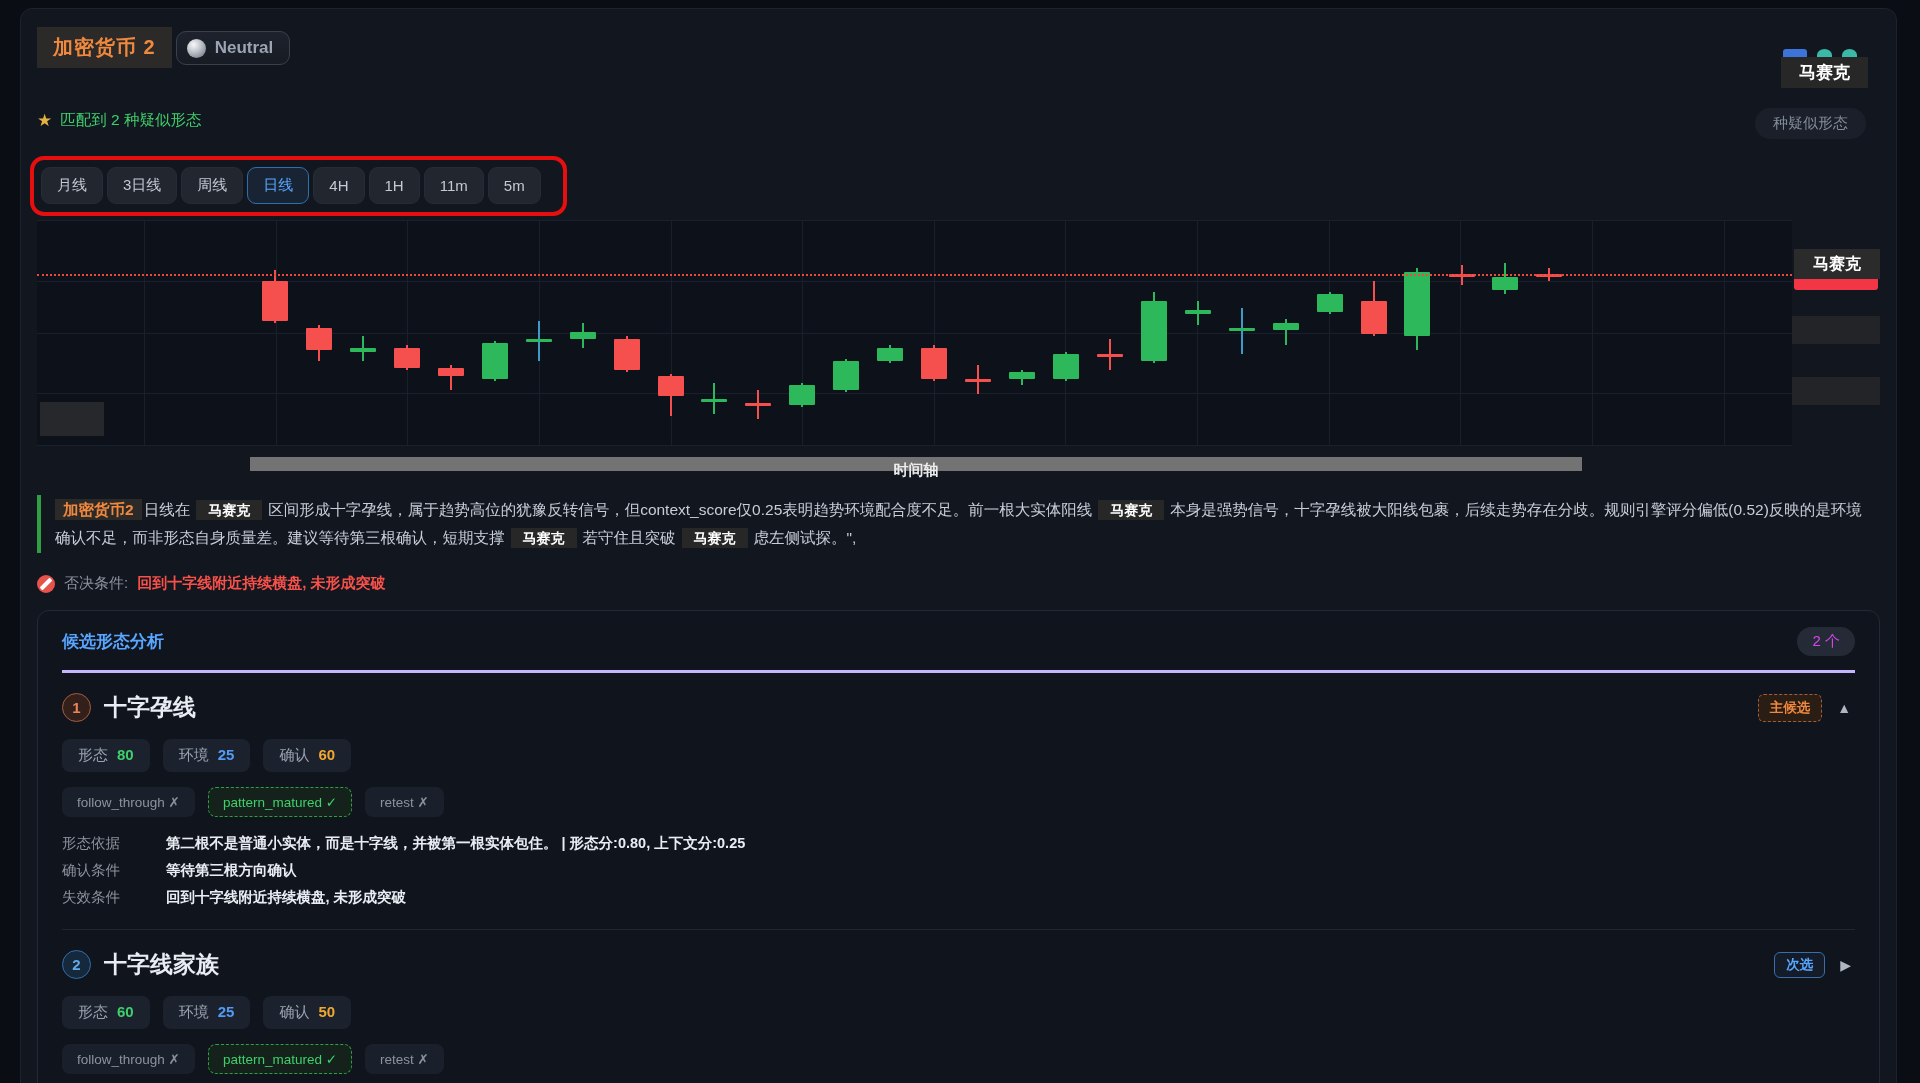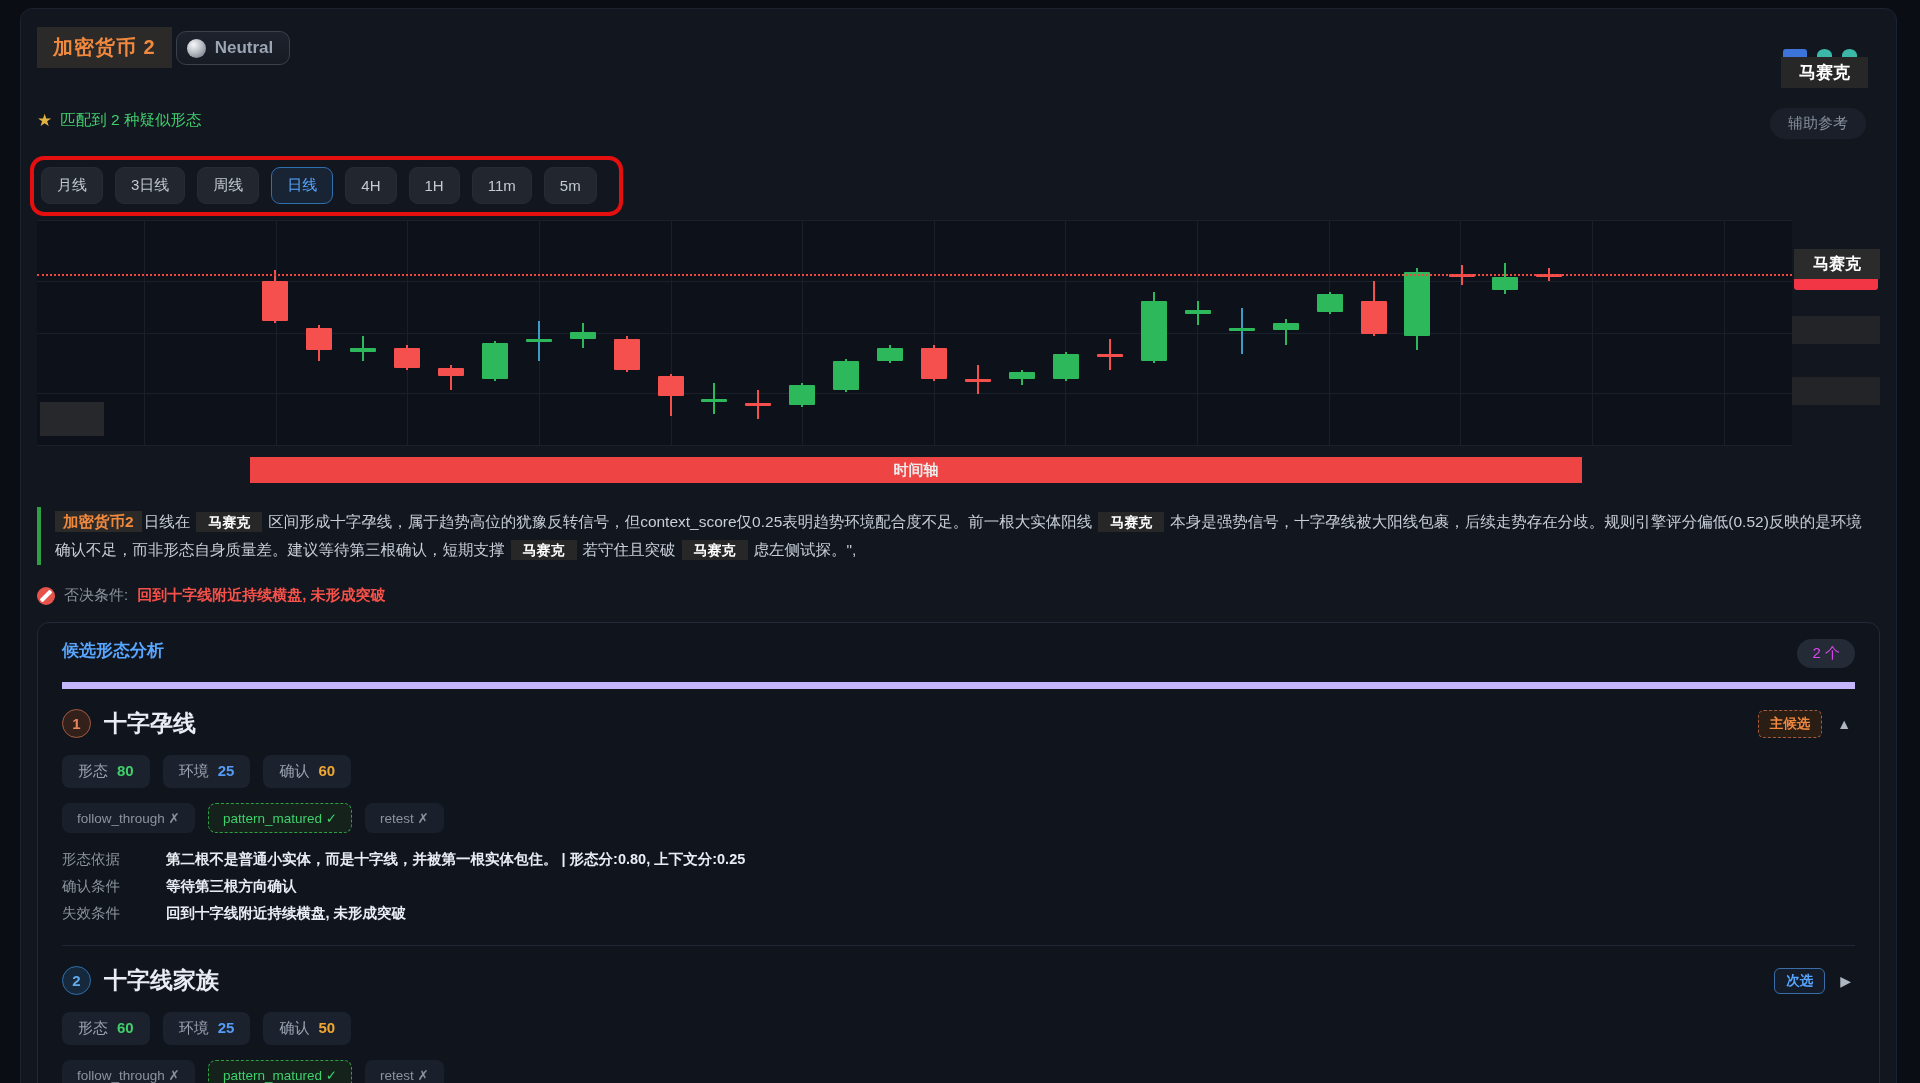--- a/index.html
+++ b/index.html
@@ -45,21 +45,21 @@
   .aux-pill {
     background:#1a1f29; color:#848d9b; font-size:15px; border-radius:15px;
     padding:6px 18px; margin-right:14px; margin-top:6px;
   }
   
   .tf-wrap { position:relative; margin-top:28px; width:fit-content; padding:0 4px; }
   .red-annotation {
     position:absolute; left:-7px; top:-11px; right:-22px; bottom:-12px;
     border:4px solid #e60f0f; border-radius:14px; pointer-events:none; z-index:3;
   }
-  .tf-btns { display:flex; gap:12px; }
+  .tf-btns { display:flex; gap:4px; }
   .tf-btn {
     background:#21262f; color:#c3cad4; border:1px solid #262c37; border-radius:9px;
     font-size:15px; padding:8px 15px; font-family:inherit; cursor:pointer; min-width:50px;
   }
   .tf-btn.active { background:#182434; color:#58a6ff; border:1px solid #2f6fad; }
   
   .chart-row { display:flex; margin-top:16px; height:226px; }
   .plot { flex:1; position:relative; background:#0d1119; border-top:1px solid #1a202c; border-bottom:1px solid #1a202c; overflow:hidden; }
   .vgrid { position:absolute; top:0; bottom:0; width:1px; background:#1a202b; }
   .hgrid { position:absolute; left:0; right:0; height:1px; background:#1a202b; }
@@ -68,37 +68,37 @@
   .up { background:#2eb85c; } .down { background:#f5504e; } .wblue { background:#3d9ac9; }
   .res-line { position:absolute; left:0; right:0; height:0; border-top:2px dotted #f0483f; z-index:5; }
   .plot-mask-box { position:absolute; left:3px; bottom:9px; width:64px; height:34px; background:#26282c; }
   .axis { width:88px; position:relative; }
   .axis-mask { position:absolute; left:2px; top:29px; width:86px; height:30px; background:#2b2b2b;
     color:#fff; font-weight:bold; font-size:16px; display:flex; align-items:center; justify-content:center; z-index:2; }
   .axis-redtag { position:absolute; left:2px; top:48px; width:84px; height:22px; background:#f23645; border-radius:3px; z-index:1; }
   .axis-grey { position:absolute; left:0; width:88px; height:28px; background:#222428; }
   
   .time-row { margin-top:11px; }
-  .time-bar { margin-left:213px; width:1332px; height:26px; background:#ef4444;
+  .time-bar { margin-left:213px; width:1332px; height:14px; background:#737373;
     color:#ececec; font-weight:bold; font-size:15px; text-align:center; line-height:26px; }
   
   .summary { margin-top:24px; border-left:4px solid #2ea043; padding:1px 4px 1px 14px;
     font-size:15.5px; line-height:27px; color:#c7ced8; }
   .seg-coin { background:#2b2a28; color:#f0883e; font-weight:bold; padding:2px 8px; margin-right:2px; }
   .seg-mask { background:#272727; color:#fff; font-weight:bold; font-size:14px; padding:2px 12px; margin:0 6px; }
   
   .veto-row { display:flex; align-items:center; gap:9px; margin-top:21px; font-size:15px; }
   .no-icon { width:18px; height:18px; border-radius:50%; background:#e5534b; position:relative; flex:0 0 auto; }
   .no-icon::after { content:''; position:absolute; left:2px; top:7px; width:14px; height:4px;
     background:#fff; transform:rotate(-45deg); border-radius:1px; }
   .veto-label { color:#8b949e; }
   .veto-text { color:#f85149; font-weight:bold; }
   
   .card { margin-top:17px; background:#10141d; border:1px solid #222938; border-radius:12px; padding:16px 24px 6px 24px; }
-  .card-head { display:flex; justify-content:space-between; padding-bottom:14px; border-bottom:7px solid #c4b5fd; }
+  .card-head { display:flex; align-items:center; justify-content:space-between; padding-bottom:14px; border-bottom:3px solid #c4b5fd; }
   .card-title { color:#58a6ff; font-weight:bold; font-size:17px; }
   .count-pill { background:#252b36; color:#d946ef; font-size:15px; border-radius:15px; padding:5px 15px; }
   .pattern { padding:19px 0 22px 0; }
   .pattern + .pattern { border-top:1px solid #1f2634; }
   .p-head { display:flex; align-items:center; }
   .num-circle { width:29px; height:29px; border-radius:50%; display:flex; align-items:center; justify-content:center;
     font-weight:bold; font-size:15px; margin-right:13px; }
   .num-1 { background:#33201a; border:1.5px solid #a65b3f; color:#e8855d; }
   .num-2 { background:#16283c; border:1.5px solid #2f6fad; color:#64a9e8; }
   .p-name { color:#e9edf3; font-weight:bold; font-size:23px; }
@@ -140,21 +140,21 @@
         <span class="peek-teal"></span>
       </div>
       <div class="mask-box">马赛克</div>
     </div>
   </div>
 
   <div class="hdr-row2">
     <span class="star-icon">★</span>
     <span class="match-text">匹配到 2 种疑似形态</span>
     <div class="hdr-spacer"></div>
-    <div class="aux-pill">辅助参考</div>
+    <div class="aux-pill">种疑似形态</div>
   </div>
 
   <div class="tf-wrap">
     <div class="red-annotation"></div>
     <div class="tf-btns">
         <button class="tf-btn">月线</button>
         <button class="tf-btn">3日线</button>
         <button class="tf-btn">周线</button>
         <button class="tf-btn active">日线</button>
         <button class="tf-btn">4H</button>

